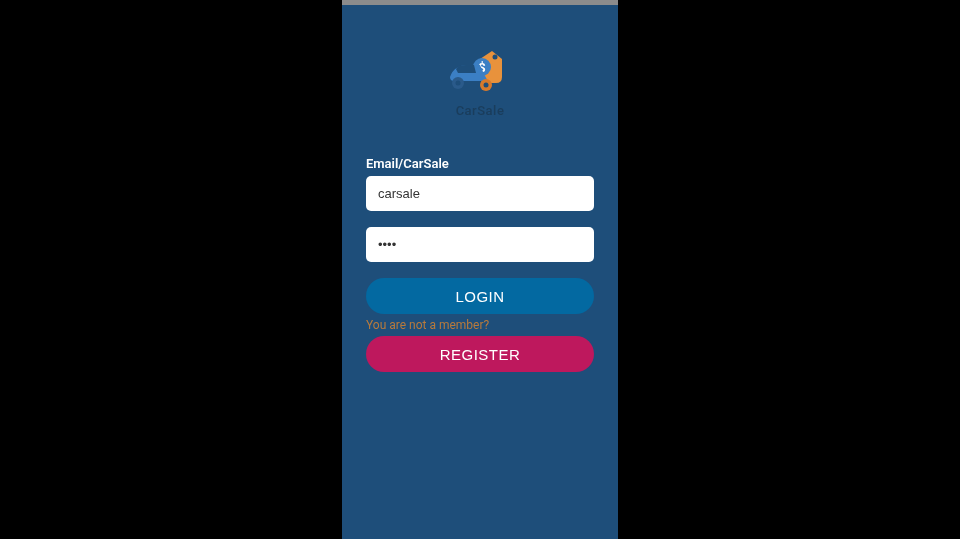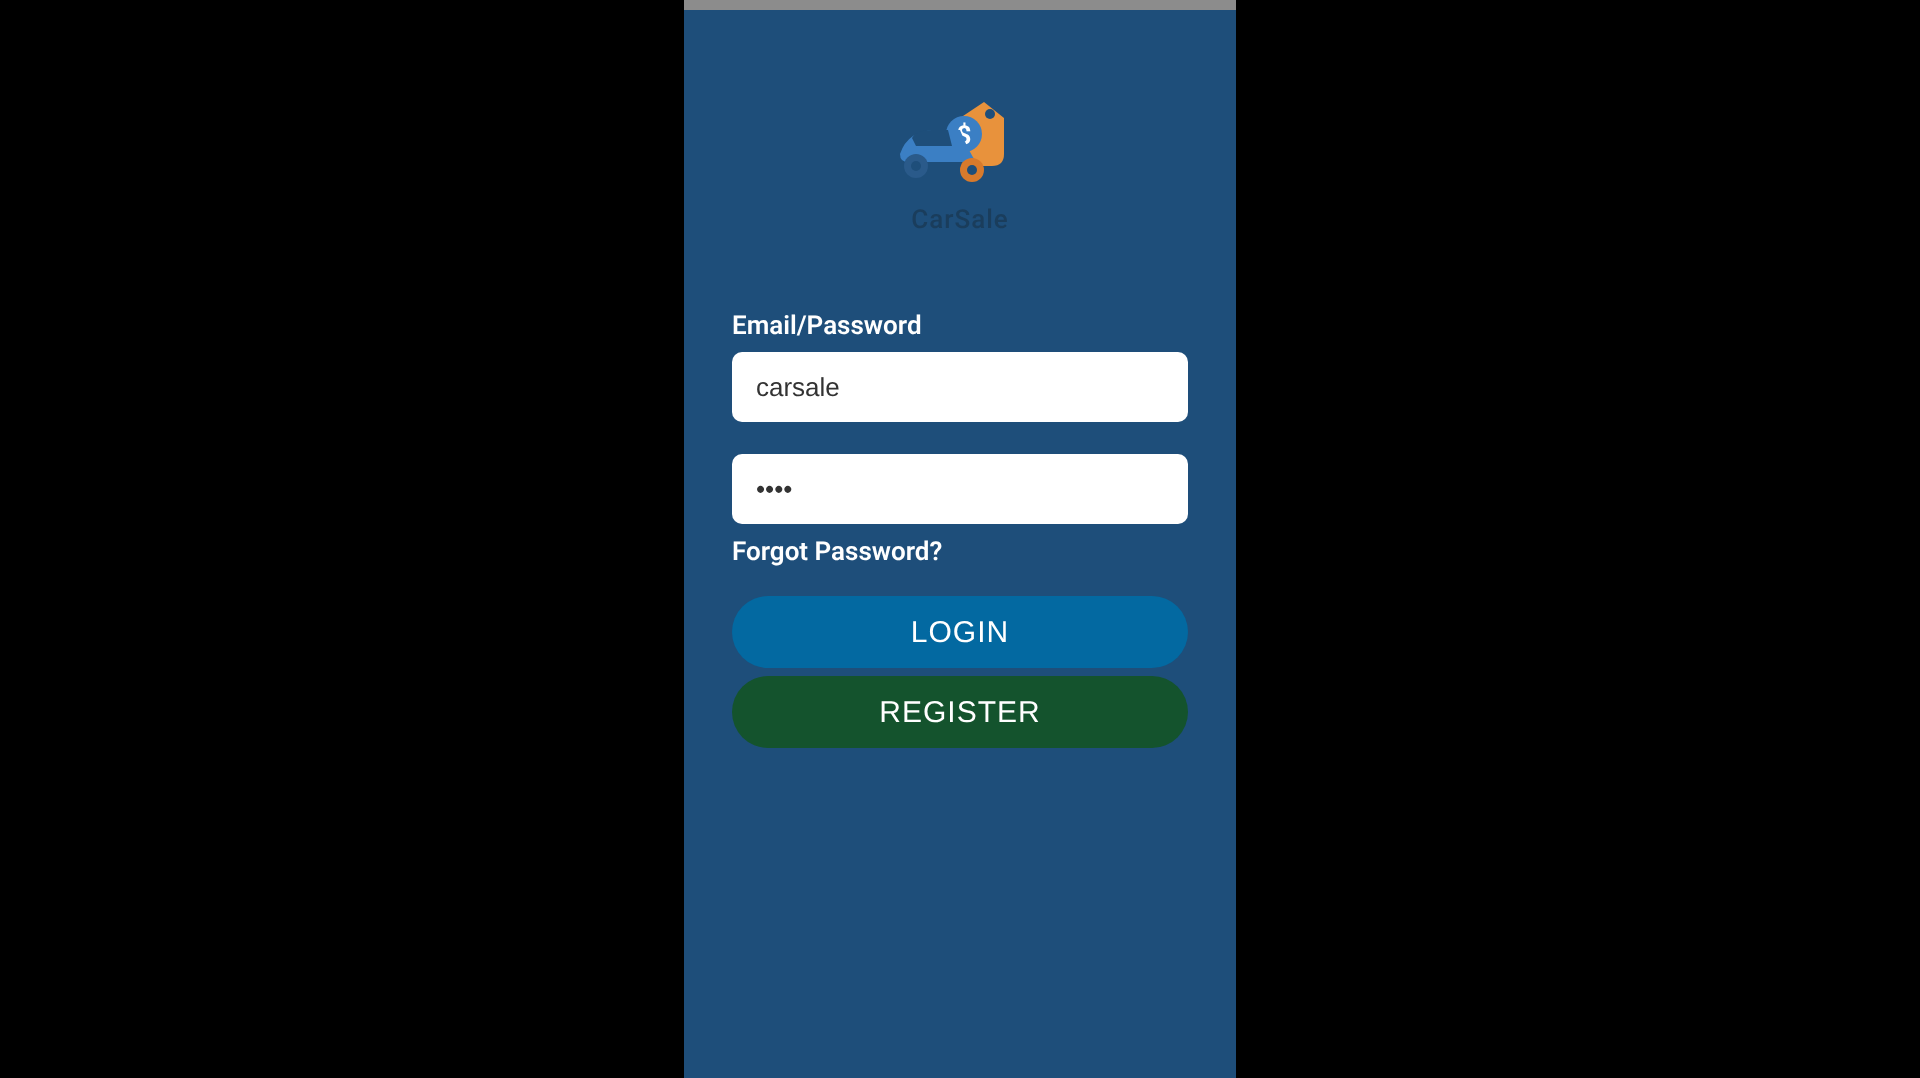--- a/index.html
+++ b/index.html
@@ -91,21 +91,21 @@
       margin-bottom: 4px;
     }
     .not-member {
       color: #b87a3c;
       font-size: 12px;
       margin-bottom: 4px;
     }
     .register-btn {
       width: 100%;
       height: 36px;
-      background: #14532d;
+      background: #be185d;
       border: none;
       border-radius: 18px;
       color: #ffffff;
       font-size: 15px;
       letter-spacing: 0.5px;
       cursor: pointer;
     }
   </style>
 </head>
 <body>
@@ -129,26 +129,26 @@
 
           <circle cx="14" cy="36" r="6" fill="#2a5a8a"></circle>
           <circle cx="14" cy="36" r="2.5" fill="#1e4e7a"></circle>
           <circle cx="42" cy="38" r="6" fill="#d87a2c"></circle>
           <circle cx="42" cy="38" r="2.5" fill="#1e4e7a"></circle>
         </svg>
       </div>
       <div class="logo-text">CarSale</div>
     </div>
 
-    <div class="form-label">Email/Password</div>
+    <div class="form-label">Email/CarSale</div>
     <input class="form-input" type="text" value="carsale" style="">
 
     <input class="form-input" type="text" value="••••" style="">
 
-    <div class="forgot-link">Forgot Password?</div>
 
     <button class="login-btn">LOGIN</button>
 
+    <div class="not-member">You are not a member?</div>
 
     <button class="register-btn">REGISTER</button>
 
   </div>
 </div>
 
 </body></html>

